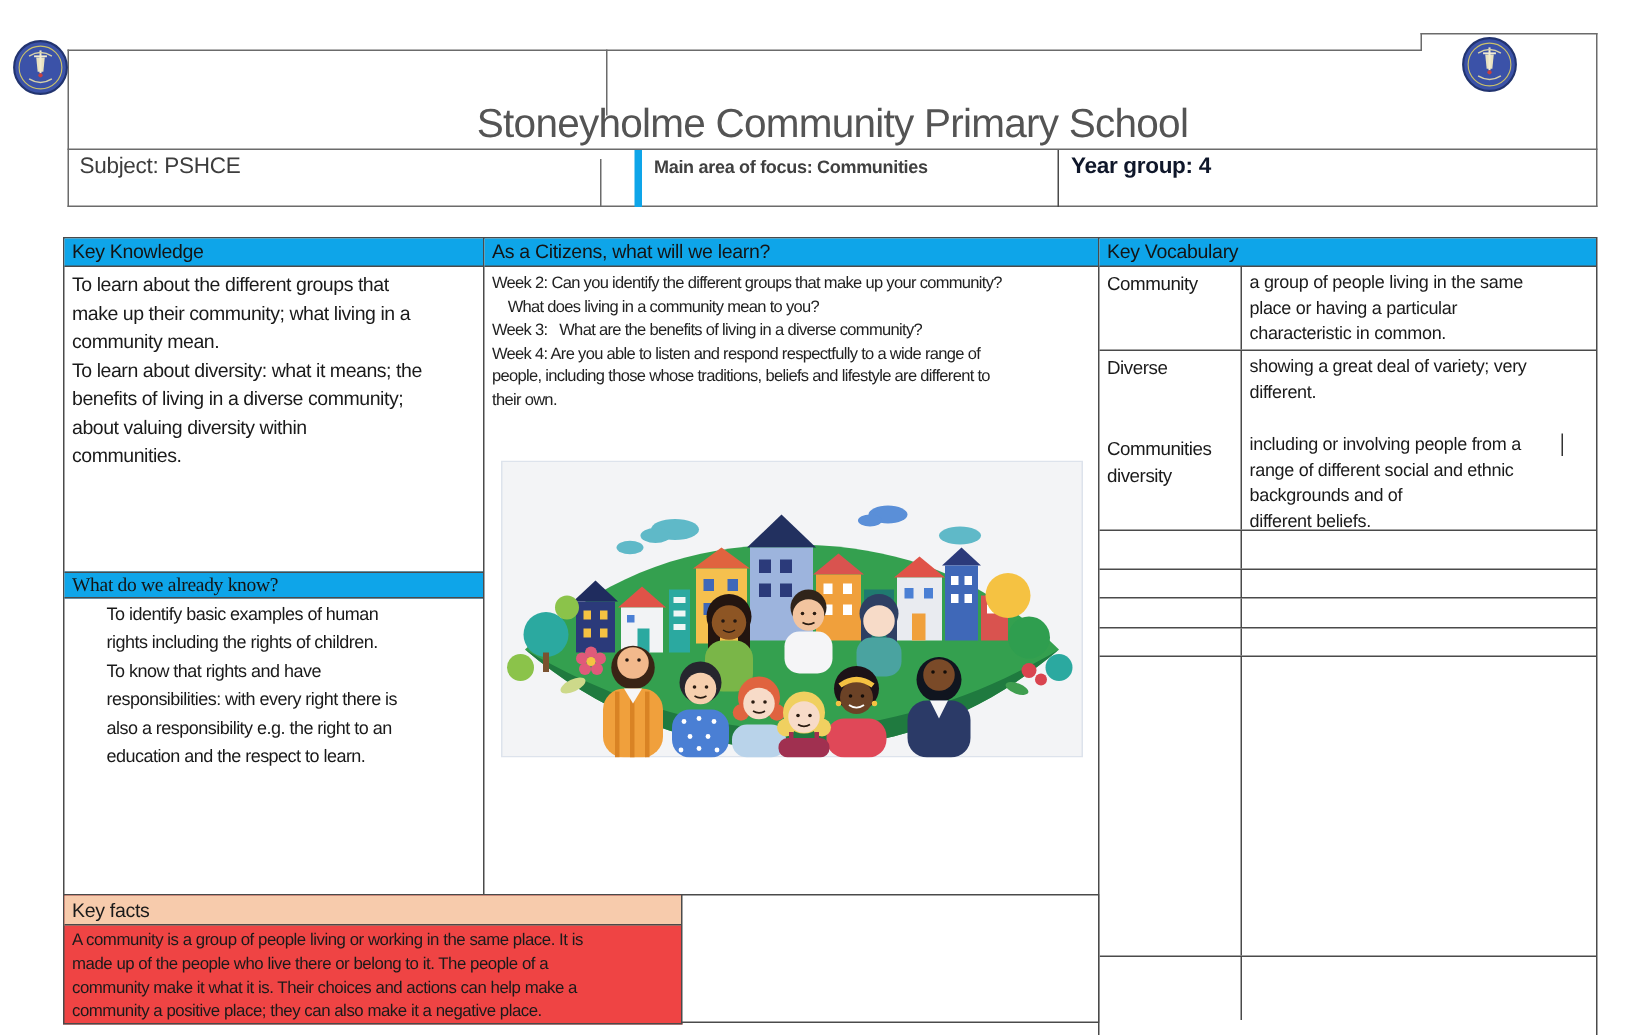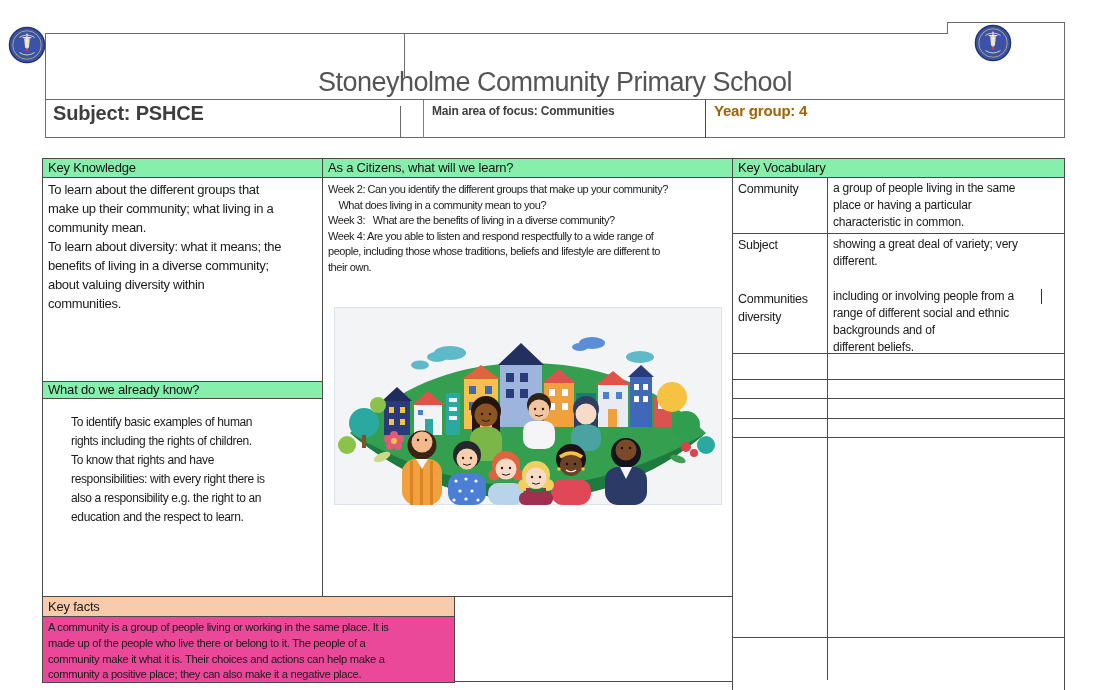--- a/index.html
+++ b/index.html
@@ -10,40 +10,40 @@
   .pre { white-space:pre; overflow:hidden; }
 
   
   .hdr-box { position:absolute; left:45px; top:22px; width:1020px; height:116px; }
   .hdr-line { position:absolute; background:#6b6b6b; }
   .title-row { position:absolute; left:0; top:11px; width:1020px; height:67px;border-radius:13px; }
   .school-title { position:absolute; left:0; right:0; bottom:2px; text-align:center;
                   font-size:27px; letter-spacing:-0.5px; color:#545454; }
   .subject-row { position:absolute; left:0; top:78px; width:1020px; height:38px; display:flex; }
   .subj-cell { height:100%; padding:2px 0 0 8px; }
-  .c1 { width:378px; font-size:20px; font-weight:bold; color:#3d3d3d; letter-spacing:-0.2px; }
-  .c2 { width:282px; border-left:1px solid #0ea5e9; font-size:12px; font-weight:bold; color:#404040; padding-top:4px; letter-spacing:-0.2px; }
-  .c3 { flex:1; border-left:1px solid #4a4a4a; font-size:15px; font-weight:bold; color:#a16207; letter-spacing:-0.2px; }
+  .c1 { width:378px; font-size:15px; font-weight:normal; color:#3d3d3d; letter-spacing:-0.2px; }
+  .c2 { width:282px; border-left:5px solid #0ea5e9; font-size:12px; font-weight:bold; color:#404040; padding-top:4px; letter-spacing:-0.2px; }
+  .c3 { flex:1; border-left:1px solid #4a4a4a; font-size:15px; font-weight:bold; color:#0f172a; letter-spacing:-0.2px; }
 
   .logo { position:absolute; width:38px; height:38px; z-index:5; }
   .logo-left { left:8px; top:26px; }
   .logo-right { left:974px; top:24px; }
 
   
   .col { position:absolute; border:1px solid #4a4a4a; background:#fff; display:flex; flex-direction:column; }
   .col-left   { left:42px;  top:158px; width:281px; height:439px; }
   .col-mid    { left:322px; top:158px; width:411px; height:439px; }
   .col-right  { left:732px; top:158px; width:333px; height:602px; }
 
-  .sec-head { background:#86efac; border-bottom:1px solid #4a4a4a; height:19px;
+  .sec-head { background:#0ea5e9; border-bottom:1px solid #4a4a4a; height:19px;
               font-size:13px; letter-spacing:-0.2px; color:#141414; padding:1px 0 0 5px; }
-  .sec-head.mid2 { border-top:1px solid #4a4a4a; height:18px; padding-top:0; }
+  .sec-head.mid2 { border-top:1px solid #4a4a4a; height:18px; padding-top:0;font-family:Liberation Serif, serif; }
 
   .kk-body { height:203px; padding:2px 4px 0 5px; font-size:13px; line-height:19px; letter-spacing:-0.3px; }
-  .ak-body { flex:1; padding:14px 4px 0 28px; font-size:12px; line-height:19px; letter-spacing:-0.35px; }
+  .ak-body { flex:1; padding:1px 4px 0 28px; font-size:12px; line-height:19px; letter-spacing:-0.35px; }
 
   .weeks { padding:4px 2px 0 5px; font-size:11px; line-height:15.5px; letter-spacing:-0.45px; color:#222; }
   .wk { white-space:pre; overflow:hidden; }
   .wk-gap { margin-bottom:15px; }
 
   
   .vrow { display:flex; border-bottom:1px solid #4a4a4a; }
   .vrow:last-child { border-bottom:none; }
   .vw { width:95px; border-right:1px solid #4a4a4a; padding:2px 2px 0 5px;
         font-size:12.5px; line-height:18px; letter-spacing:-0.3px; }
@@ -51,21 +51,21 @@
   .r1 { height:56px; }
   .r2 { height:120px; }
   .re1 { height:26px; } .re2 { height:19px; } .re3 { height:20px; } .re4 { height:19px; }
   .rtall { height:200px; } .rlast { height:42px; }
   .v-second-word { margin-top:36px; }
   .v-second-def { margin-top:18px; }
   .caret { position:absolute; left:213px; top:55px; width:1px; height:15px; background:#333; }
 
   
   .keyfacts { position:absolute; left:42px; top:596px; width:413px; height:87px;
-              border:1px solid #4a4a4a; display:flex; flex-direction:column; background:#ec4899; }
+              border:1px solid #4a4a4a; display:flex; flex-direction:column; background:#ef4444; }
   .kf-head { background:#F7CBAC; border-bottom:1px solid #4a4a4a; height:20px;
              font-size:13px; letter-spacing:-0.2px; padding:2px 0 0 5px; }
   .kf-body { flex:1; padding:3px 2px 0 5px; font-size:11.2px; line-height:15.8px; letter-spacing:-0.3px; }
 
   .bottom-empty-cell { position:absolute; left:454px; top:596px; width:279px; height:86px;
                        border:1px solid #4a4a4a; background:#fff; }
 
   
   .illus { position:absolute; left:334px; top:307px; width:388px; height:198px; }
 </style>
@@ -330,21 +330,21 @@
 
     <div class="vrow r1">
       <div class="vw pre">Community</div>
       <div class="vd pre">a group of people living in the same
 place or having a particular
 characteristic in common.</div>
     </div>
 
     <div class="vrow r2">
       <div class="vw">
-        <div class="pre">Subject</div>
+        <div class="pre">Diverse</div>
         <div class="pre v-second-word">Communities
 diversity</div>
       </div>
       <div class="vd">
         <div class="pre">showing a great deal of variety; very
 different.</div>
         <div class="pre v-second-def">including or involving people from a
 range of different social and ethnic
 backgrounds and of
 different beliefs.</div>

